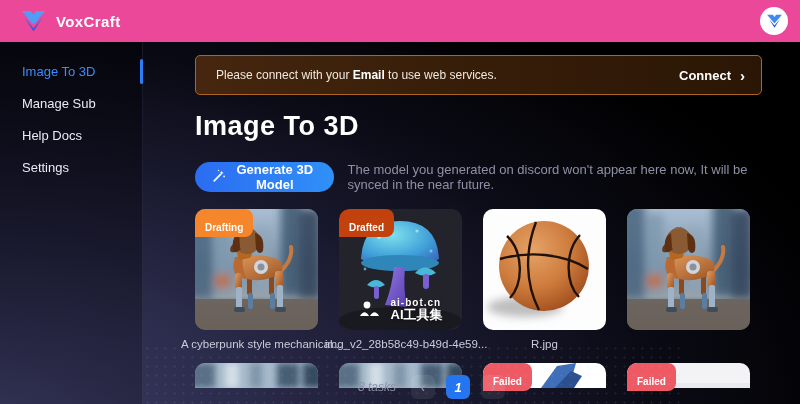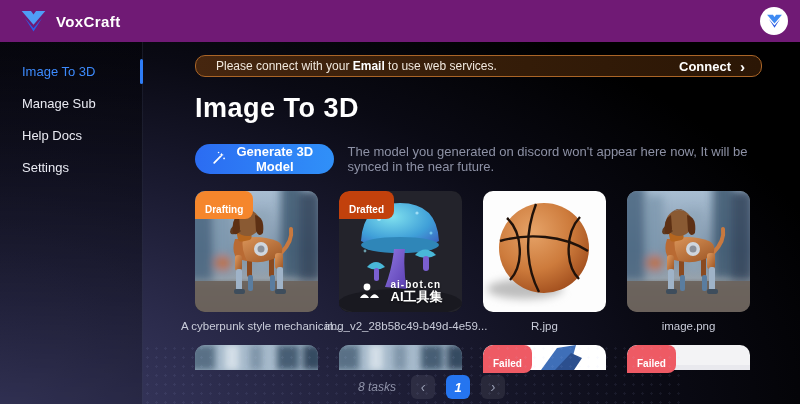--- a/index.html
+++ b/index.html
@@ -1,42 +1,42 @@
 <!DOCTYPE html>
 <html><head>
 <meta charset="utf-8">
 <style>
   * { margin:0; padding:0; box-sizing:border-box; }
   html,body { width:800px; height:404px; overflow:hidden; background:#000; }
   body { font-family:"Liberation Sans", sans-serif; }
   .app { width:800px; height:404px; display:flex; flex-direction:column; }
 
   
-  .header { height:42px; background:#701a75; display:flex; align-items:center; padding:0 12px 0 20px; flex:0 0 42px; }
+  .header { height:42px; background:#ec4899; display:flex; align-items:center; padding:0 12px 0 20px; flex:0 0 42px; }
   .logo { display:flex; align-items:center; }
   .brand { color:#fff; font-weight:bold; font-size:15px; letter-spacing:.4px; margin-left:9px; }
   .avatar { margin-left:auto; width:28px; height:28px; border-radius:50%; background:#fff; display:flex; align-items:center; justify-content:center; cursor:pointer; }
 
   
   .page-body { flex:1; display:flex; position:relative;
     background: radial-gradient(115% 135% at -4% 104%, #41416d 0%, #2c2c4d 28%, #1a1a30 52%, #0a0a14 76%, #000 100%); }
 
   .sidebar { width:143px; flex:0 0 143px; position:relative; padding-top:16px;
     background: linear-gradient(180deg, rgba(3,3,8,0.55), rgba(8,8,16,0.25));
     border-right:1px solid rgba(130,140,190,0.14); }
   .side-item { position:relative; padding:5px 0 5px 22px; font-size:13px; color:#e9eaf2; cursor:pointer; line-height:17px; margin-bottom:5px; }
   .side-item.active { color:#3d8bfd; }
   .active-bar { position:absolute; right:-1px; top:1px; width:3px; height:25px; background:#2f7df6; border-radius:2px; }
 
   .main { flex:1; position:relative; padding:13px 38px 0 52px; }
   .main::after { content:""; position:absolute; left:0; right:120px; bottom:0; height:60px; pointer-events:none; opacity:.45;
     background-image: radial-gradient(rgba(185,195,255,0.16) 1px, transparent 1.3px); background-size:9px 9px; }
 
   
-  .banner { height:22px; border-radius:10px; border:1px solid #aa6527;
+  .banner { height:40px; border-radius:5px; border:1px solid #aa6527;
     background: linear-gradient(90deg, #46260f 0%, #371e09 45%, #2b1605 100%);
     display:flex; align-items:center; padding:0 16px 0 20px; color:#f0e8de; font-size:12px; }
   .banner b { color:#fff; }
   .connect { margin-left:auto; display:flex; align-items:center; gap:9px; color:#fff; font-size:13px; font-weight:bold; cursor:pointer; }
   .connect .arr { font-size:15px; font-weight:bold; line-height:1; }
 
   
   .page-title { margin-top:16px; color:#fff; font-size:27px; font-weight:bold; letter-spacing:.5px; }
   .actions { margin-top:20px; display:flex; align-items:center; }
   .gen-btn { height:30px; padding:12px 17px; border:none; border-radius:16px; cursor:pointer;
@@ -300,21 +300,20 @@
               <rect x="39" y="98" width="11" height="5" rx="2" fill="#3e4d5c"></rect>
               <rect x="80" y="98" width="11" height="5" rx="2" fill="#3e4d5c"></rect>
               <rect x="42" y="36" width="14" height="14" rx="4" fill="#b5661f" transform="rotate(-12 49 43)"></rect>
               <circle cx="52" cy="32" r="13" fill="#8a5a33"></circle>
               <path d="M44,22 Q52,15 60,22 Q56,18 52,18 Q48,18 44,22 Z" fill="#6e4122"></path>
               <path d="M40,34 Q33,38 36,43 Q42,44 46,40 Z" fill="#5f3a1f"></path>
               <path d="M60,24 Q70,26 68,42 Q64,47 61,40 Z" fill="#5d3014"></path>
               <path d="M44,24 Q36,28 38,42 Q42,46 45,38 Z" fill="#5d3014"></path>
             </svg>
           </div>
-          <div class="caption">image.png</div>
         </div>
       </div>
 
       <div class="grid row2">
         <div class="strip">
           <svg width="123" height="25" viewBox="0 0 123 25" preserveAspectRatio="none">
             <defs>
                 <filter id="sblur" x="-20%" y="-20%" width="140%" height="140%">
                   <feGaussianBlur stdDeviation="3"></feGaussianBlur>
                 </filter>

